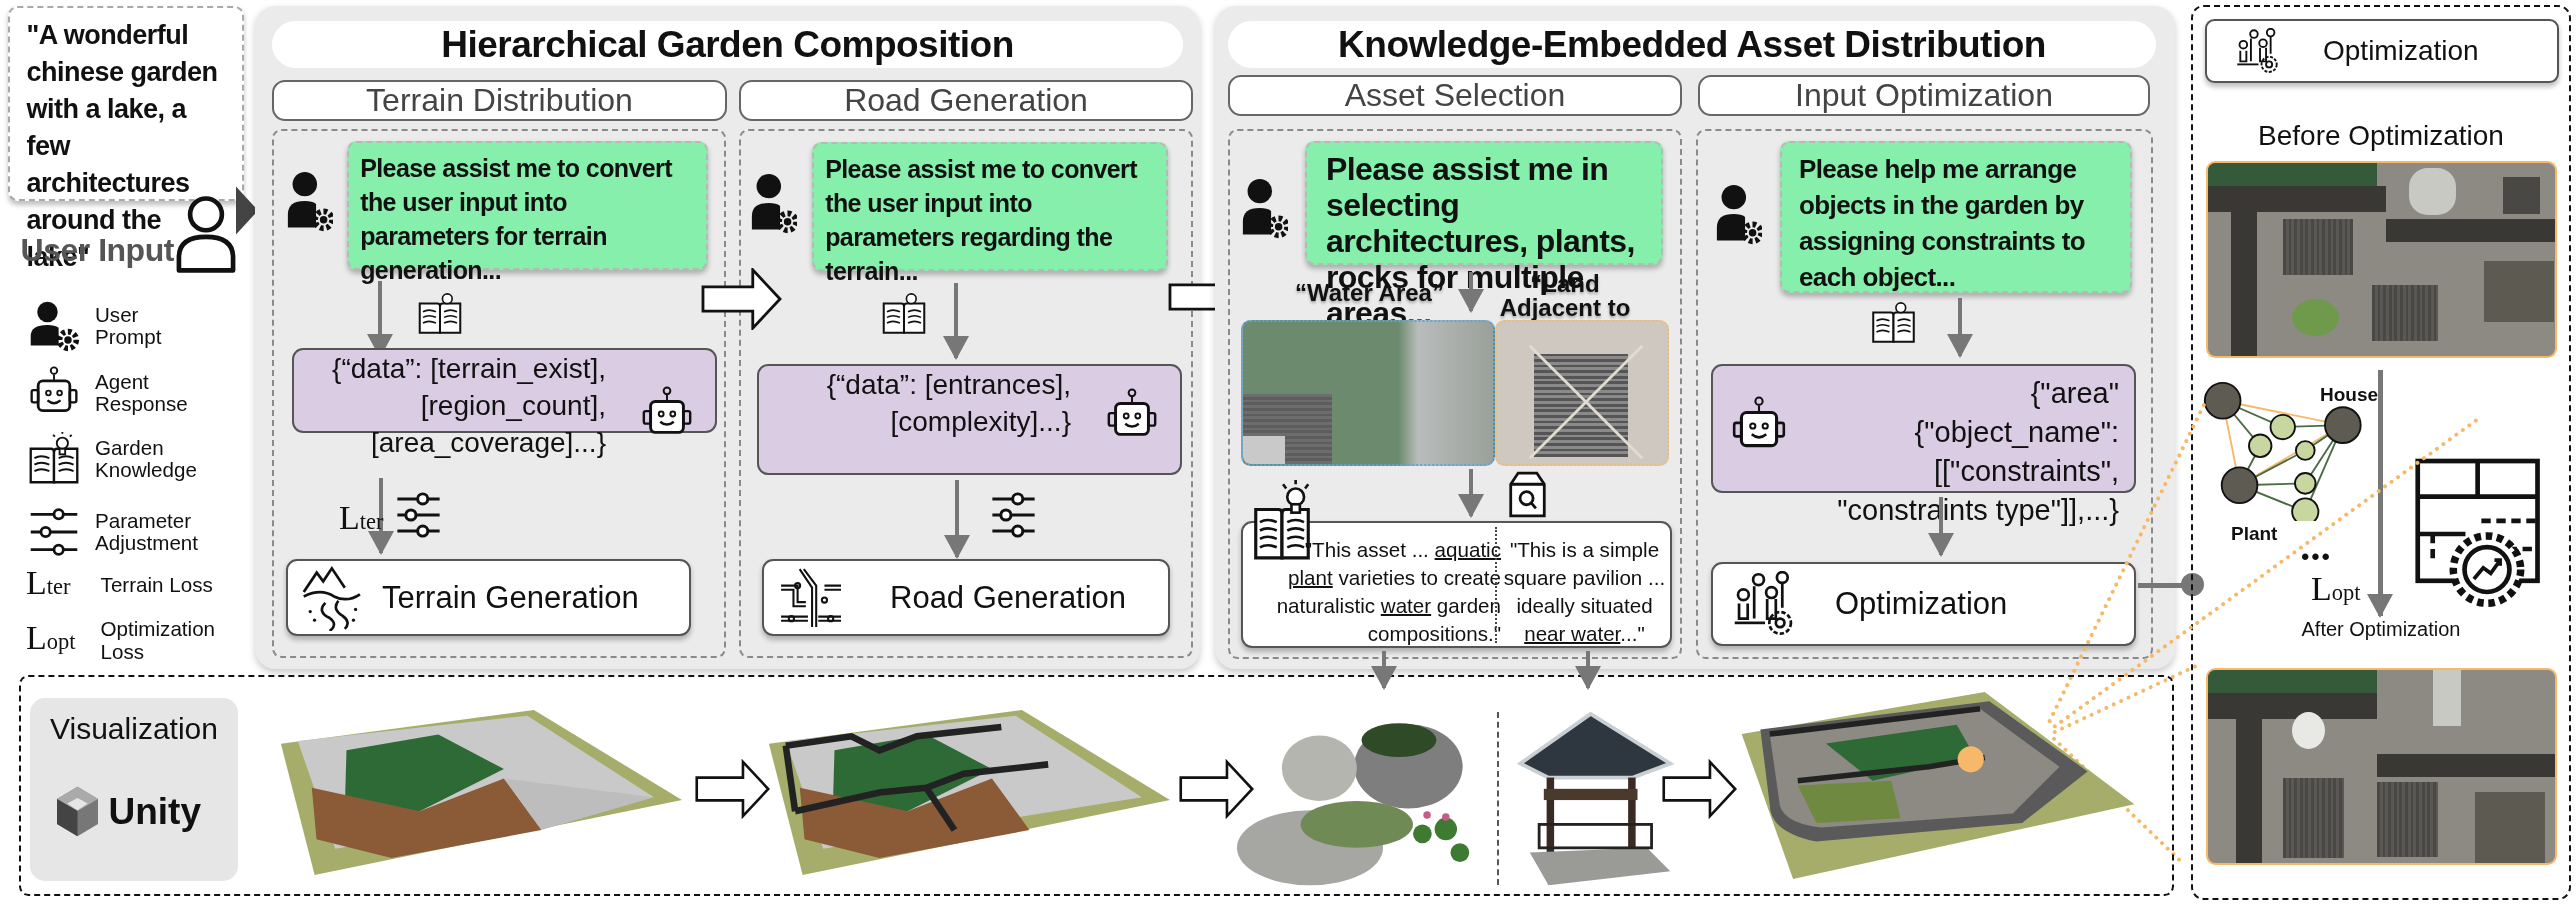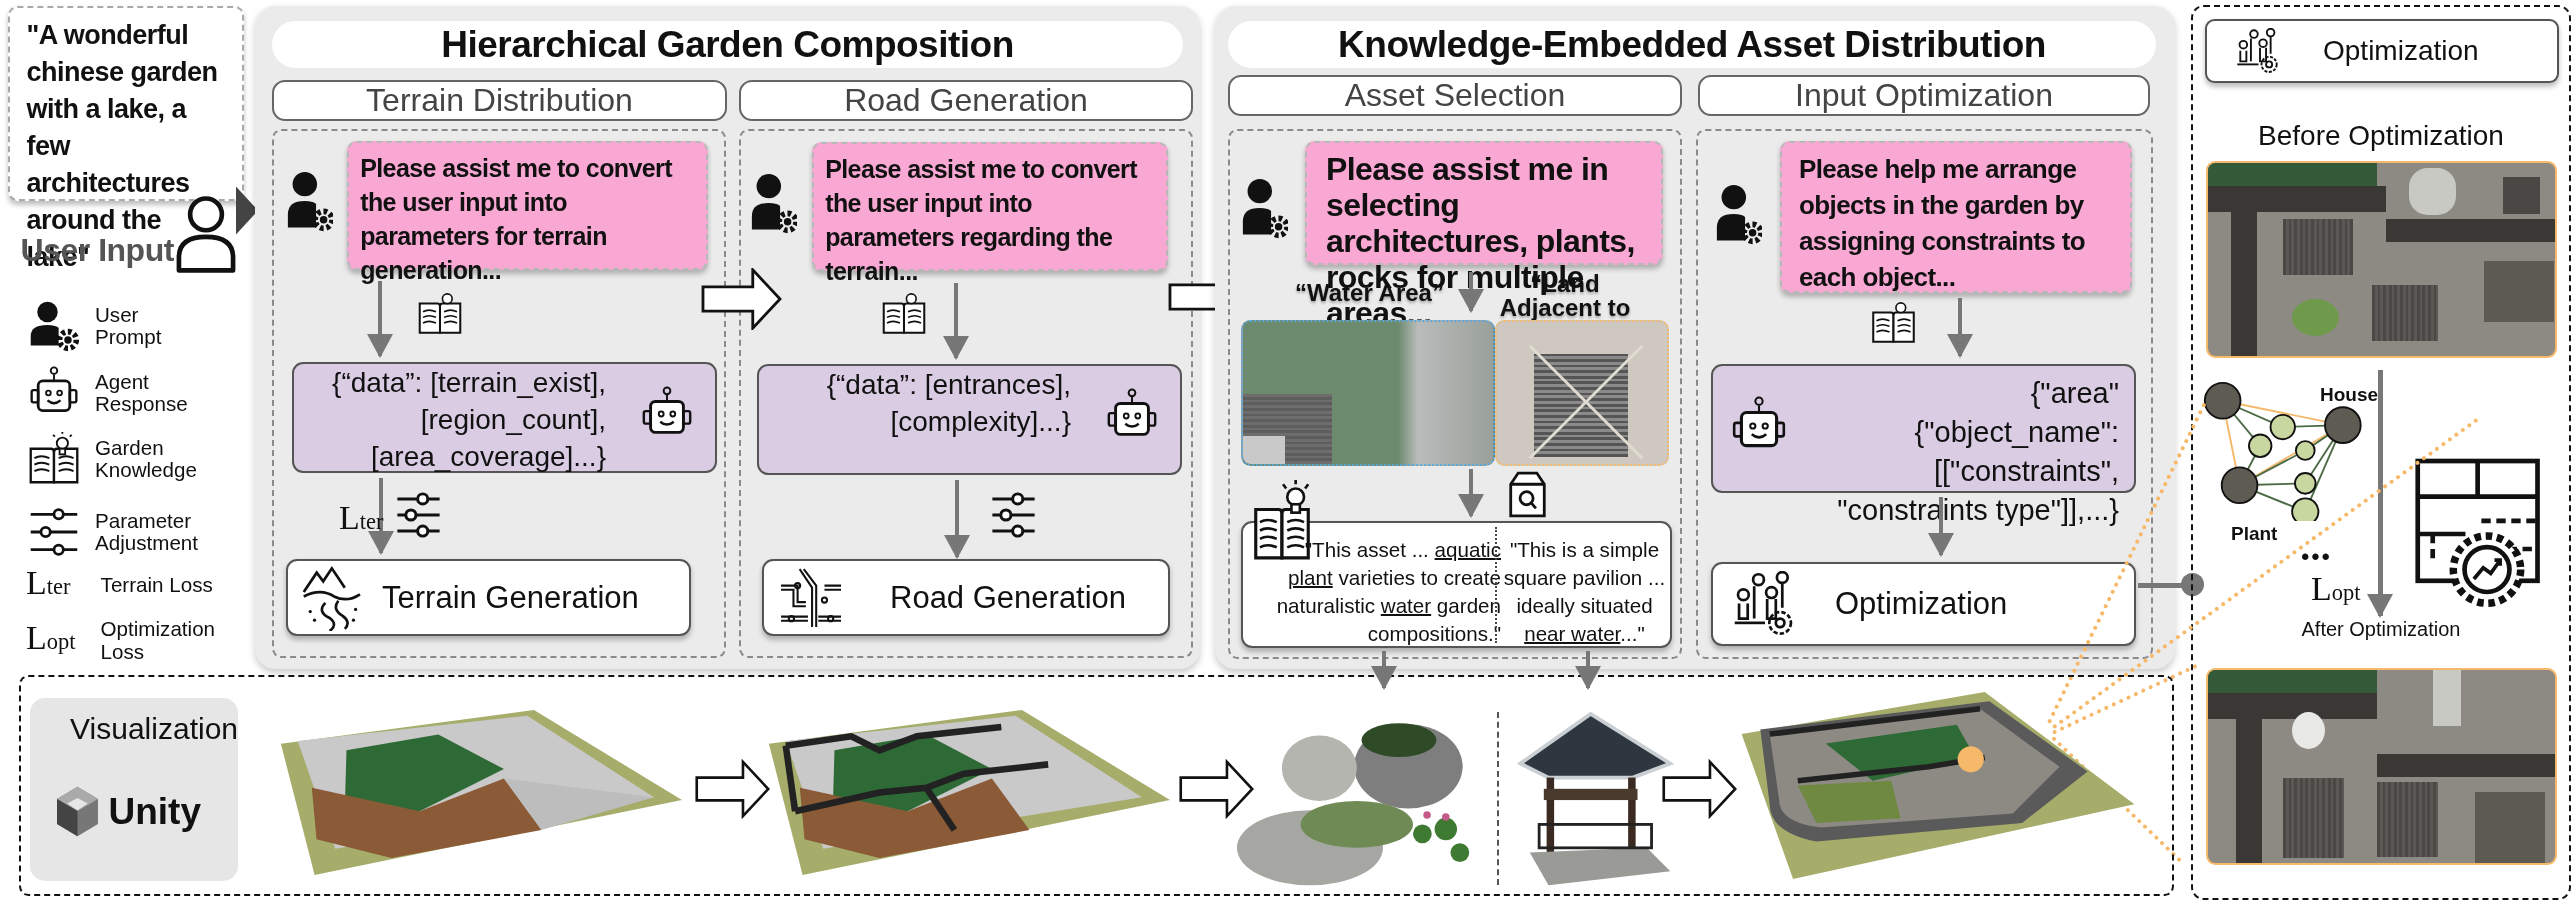--- a/index.html
+++ b/index.html
@@ -7,21 +7,21 @@
   .abs{position:absolute;}
   .cond{font-family:"Liberation Sans Narrow","Liberation Sans",sans-serif;}
   .user-box{left:7.5px;top:5.6px;width:236px;height:195px;border:2.8px dashed #a9a9a9;border-radius:9.4px;background:#fff;box-shadow:0 3.7px 5.6px rgba(0,0,0,.25);box-sizing:border-box;padding:9.4px 17px;font-weight:bold;font-size:27px;line-height:37px;letter-spacing:-0.5px;}
   .user-label{left:20.6px;top:232px;font-size:32px;font-weight:bold;color:#555;letter-spacing:-0.5px;}
   .legend-item{left:26px;display:flex;align-items:center;gap:13px;font-size:20.6px;line-height:22.5px;color:#111;}
   .legend-item .ic{width:56px;height:56px;display:flex;align-items:center;justify-content:center;}
   .panel{background:#ebebeb;border-radius:20.6px;box-shadow:0 3.7px 7.5px rgba(0,0,0,.2);}
   .panel-title{background:#fff;border-radius:24px;text-align:center;font-weight:bold;font-size:37px;line-height:47px;letter-spacing:-0.5px;}
   .sub-tab{background:#fff;border:2.3px solid #666;border-radius:13px;box-sizing:border-box;text-align:center;font-size:32px;line-height:36px;color:#444;}
   .col-dash{border:2.3px dashed #8a8a8a;border-radius:9.4px;box-sizing:border-box;}
-  .prompt{background:#f9a8d4;border:2.8px dashed #b8b8b8;border-radius:9.4px;box-sizing:border-box;box-shadow:0 3.7px 5.6px rgba(0,0,0,.25);padding:7.5px 11.2px;font-weight:bold;font-size:25px;line-height:34px;letter-spacing:-0.6px;}
+  .prompt{background:#86efac;border:2.8px dashed #b8b8b8;border-radius:9.4px;box-sizing:border-box;box-shadow:0 3.7px 5.6px rgba(0,0,0,.25);padding:7.5px 11.2px;font-weight:bold;font-size:25px;line-height:34px;letter-spacing:-0.6px;}
   .agent{background:#d9cce3;border:2.3px solid #555;border-radius:11.2px;box-sizing:border-box;font-size:28px;line-height:37px;text-align:right;}
   .stage{background:#fff;border:2.3px solid #555;border-radius:11.2px;box-sizing:border-box;box-shadow:0 3.7px 5.6px rgba(0,0,0,.25);display:flex;align-items:center;font-size:31px;}
   .varrow{width:3.7px;background:#777;}
   .varrow::after{content:"";position:absolute;left:-11.2px;bottom:-1.9px;border-left:13px solid transparent;border-right:13px solid transparent;border-top:24px solid #777;}
   .lter{font-family:"Liberation Serif",serif;font-size:34px;}
   .lter small{font-family:"Liberation Serif",serif;font-size:22.5px;}
   .viz{border:2.8px dashed #111;border-radius:9.4px;box-sizing:border-box;}
   .quote{font-size:20.6px;line-height:28px;text-align:center;}
   .u{text-decoration:underline;text-decoration-thickness:1.9px;}
   .orange-dot{border-top:4.7px dotted #f6b96a;transform-origin:0 0;height:0;}
@@ -117,21 +117,21 @@
     <circle cx="40" cy="54" r="4" fill="#111"></circle>
   </svg>
 <div class="abs prompt cond" style="left:347px;top:141px;width:361px;height:129px">Please assist me to convert the user input into parameters for terrain generation...</div>
 <svg class="abs" style="left:412px;top:289px" width="56" height="47" viewBox="0 0 58 58">
     <path d="M4 18 H26 Q29 18 29 22 V54 H4 Z" fill="#fff" stroke="#111" stroke-width="2.5"></path>
     <path d="M54 18 H32 Q29 18 29 22 V54 H54 Z" fill="#fff" stroke="#111" stroke-width="2.5"></path>
     <path d="M8 28 Q15 24 24 28 M8 35 Q15 31 24 35 M8 42 Q15 38 24 42 M34 28 Q42 24 50 28 M34 35 Q42 31 50 35 M34 42 Q42 38 50 42" fill="none" stroke="#111" stroke-width="2"></path>
     <circle cx="38" cy="12" r="6" fill="#fff" stroke="#111" stroke-width="2"></circle>
   </svg>
 <div class="abs varrow" style="left:378px;top:281px;height:75px"></div>
-<div class="abs agent cond" style="left:292px;top:362px;width:425px;height:111px;padding:0 109px 0 9.4px">
+<div class="abs agent cond" style="left:292px;top:348px;width:425px;height:85px;padding:0 109px 0 9.4px">
   <div>{“data”: [terrain_exist],</div>
   <div>[region_count],</div>
   <div>[area_coverage]...}</div>
 </div>
 <svg class="abs" style="left:639px;top:384px" width="56" height="60" viewBox="0 0 58 58">
     <circle cx="29" cy="5" r="3.5" fill="none" stroke="#111" stroke-width="2"></circle>
     <line x1="29" y1="9" x2="29" y2="16" stroke="#111" stroke-width="2"></line>
     <rect x="12" y="16" width="34" height="32" rx="5" fill="#fff" stroke="#111" stroke-width="3"></rect>
     <rect x="5" y="26" width="7" height="13" rx="2" fill="none" stroke="#111" stroke-width="2.5"></rect>
     <rect x="46" y="26" width="7" height="13" rx="2" fill="none" stroke="#111" stroke-width="2.5"></rect>
@@ -420,21 +420,21 @@
   <div style="position:absolute;left:84px;top:42px;width:33px;height:37px;border-radius:50%;background:#e8e8e4"></div>
 </div>
 
 <div class="abs orange-dot" style="left:2047px;top:722px;width:356px;transform:rotate(-64deg)"></div>
 <div class="abs orange-dot" style="left:2052px;top:726px;width:525px;transform:rotate(-36deg)"></div>
 <div class="abs orange-dot" style="left:2052px;top:731px;width:159px;transform:rotate(-25deg)"></div>
 <div class="abs orange-dot" style="left:2054px;top:736px;width:178px;transform:rotate(44deg)"></div>
 
 <div class="abs viz" style="left:19px;top:675px;width:2155px;height:221px"></div>
 <div class="abs" style="left:30px;top:698px;width:208px;height:183px;background:#e6e6e6;border-radius:15px"></div>
-<div class="abs cond" style="left:30px;top:712px;width:208px;text-align:right;font-size:30px">Visualization</div>
+<div class="abs cond" style="left:30px;top:712px;width:208px;text-align:center;font-size:30px">Visualization</div>
 <div class="abs" style="left:54px;top:785px;display:flex;align-items:center;gap:7.5px">
   <svg width="47" height="54" viewBox="0 0 50 58">
       <polygon points="25,2 47,15 47,42 25,55 3,42 3,15" fill="#777"></polygon>
       <polygon points="25,2 47,15 25,28 3,15" fill="#aaa"></polygon>
       <polygon points="25,28 25,55 3,42 3,15" fill="#444"></polygon>
       <polygon points="25,14 36,20 25,27 14,20" fill="#e6e6e6"></polygon>
     </svg>
   <span style="font-size:37px;font-weight:bold">Unity</span>
 </div>
 

